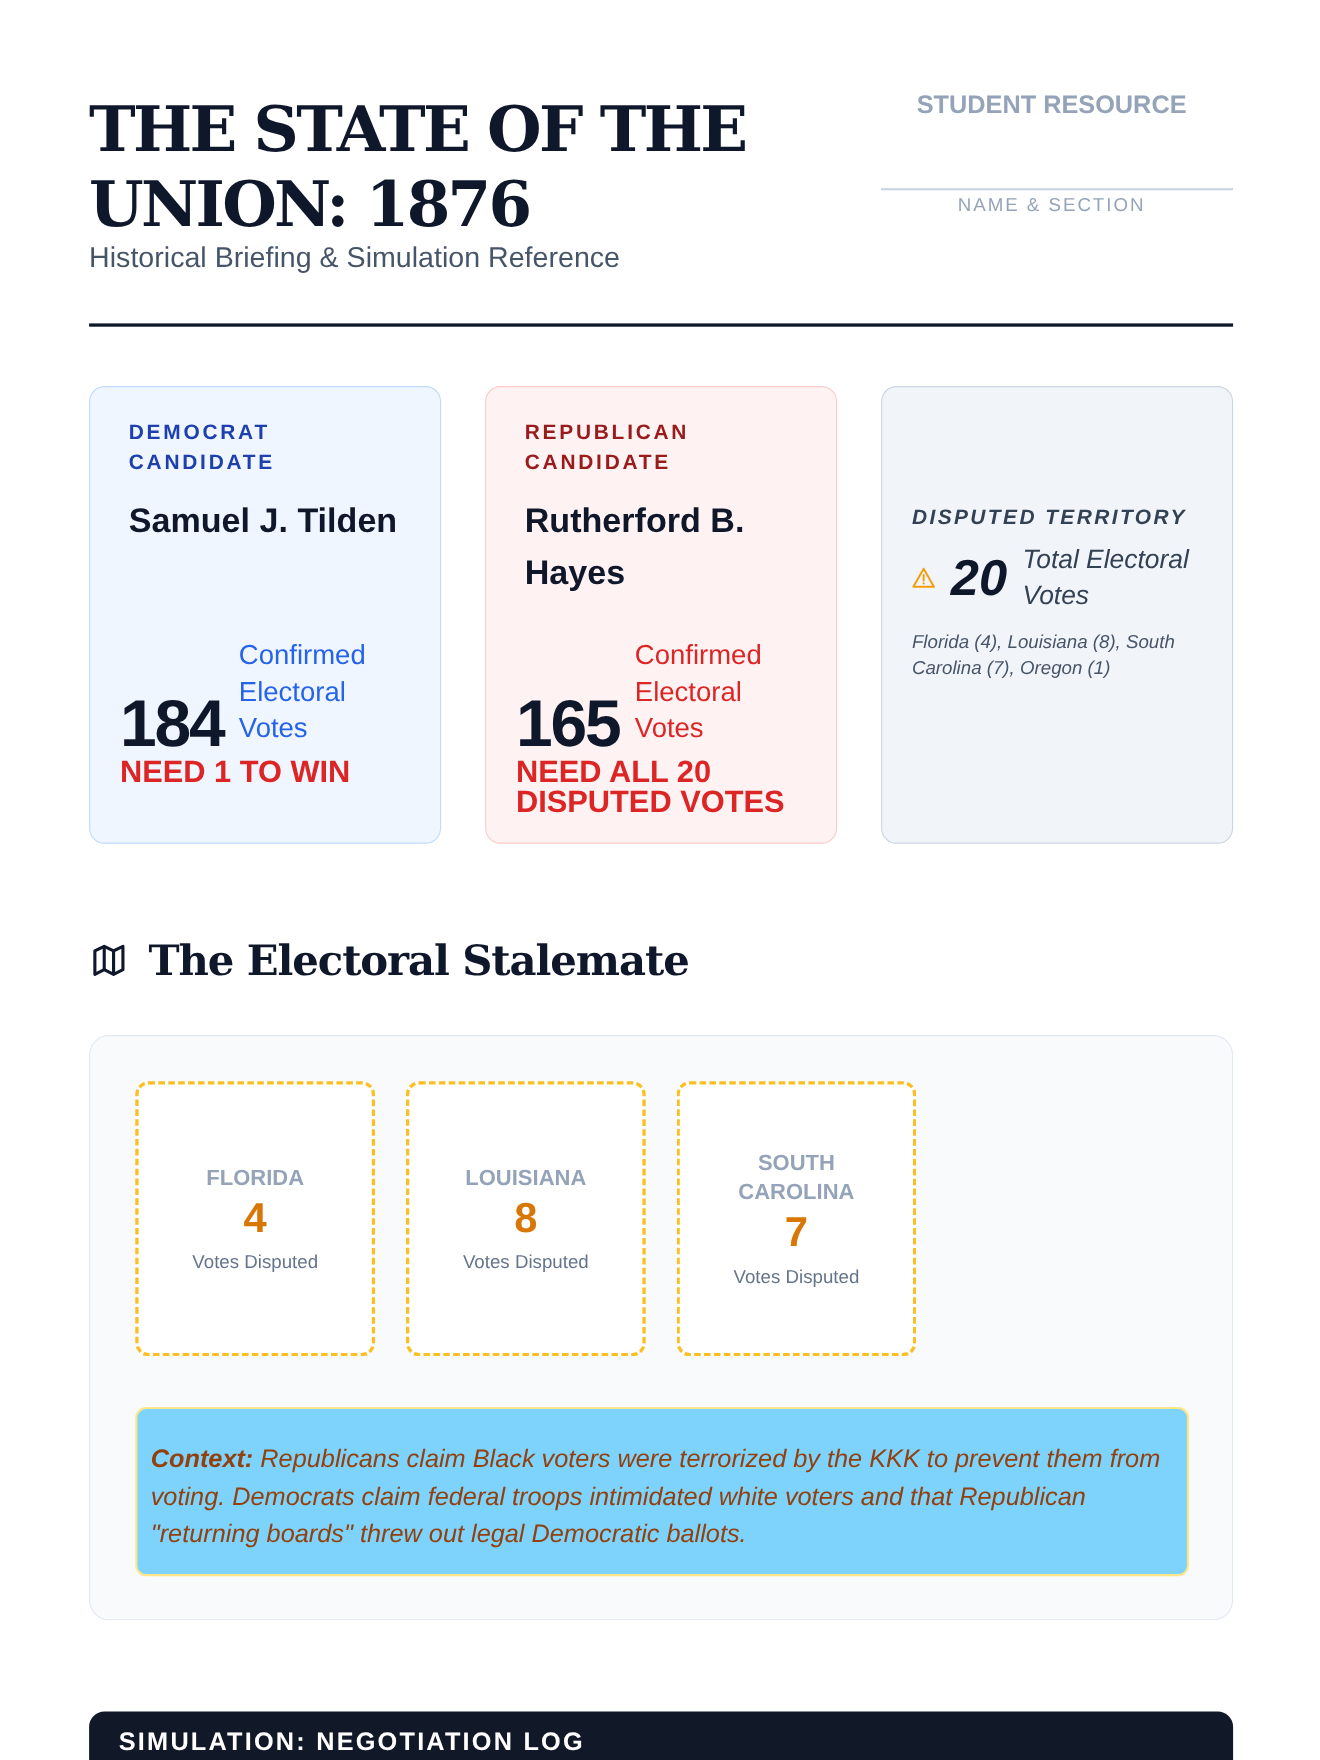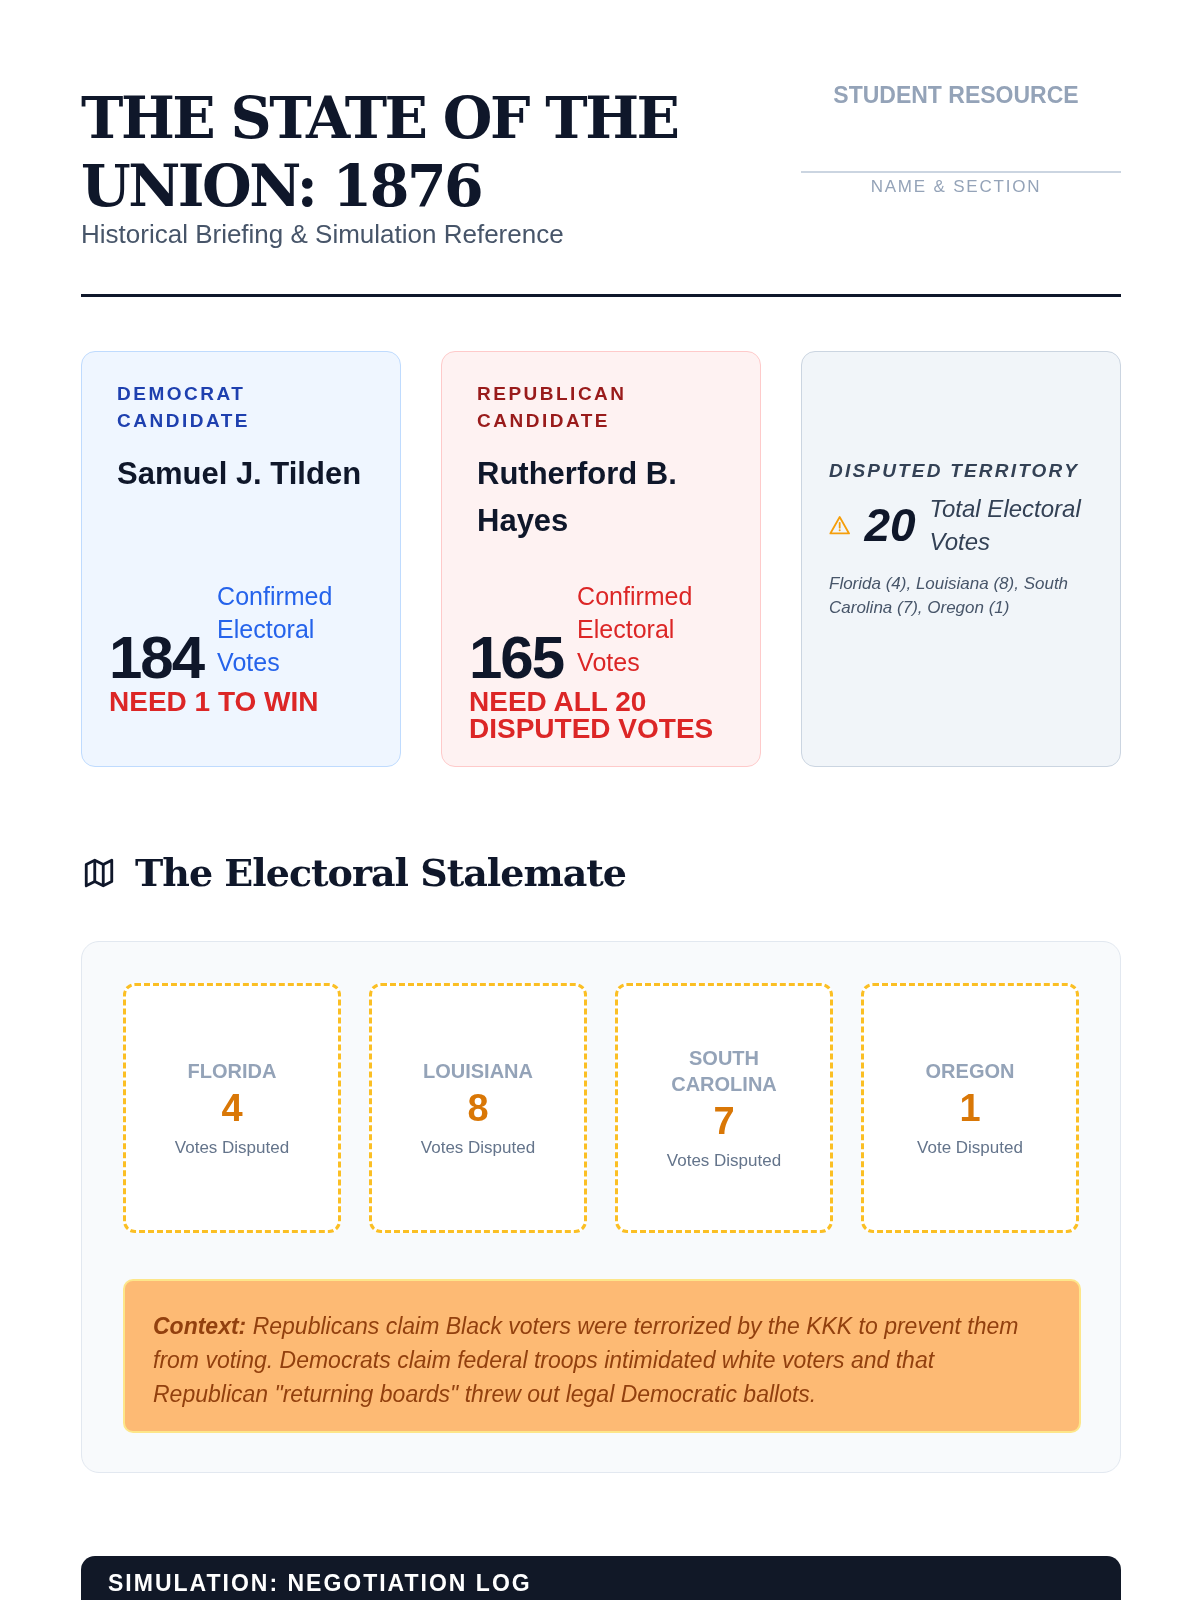--- a/index.html
+++ b/index.html
@@ -69,22 +69,22 @@
     width: 218px; height: 250px; background: #ffffff;
     border: 3px dashed #fbbf24; border-radius: 12px;
     display: flex; flex-direction: column; align-items: center; justify-content: center; text-align: center;
   }
   .state-name { font-size: 20px; font-weight: bold; color: #94a3b8; line-height: 26px; }
   .state-votes { font-size: 38px; font-weight: bold; color: #d97706; line-height: 44px; margin-top: 2px; }
   .state-sub { font-size: 17px; color: #64748b; margin-top: 8px; }
 
   .context {
     position: absolute; left: 41px; top: 337px; width: 958px; height: 154px;
-    background: #fdba74; border: 2px solid #fde68a; border-radius: 10px;
-    padding: 28px 28px; font-style: italic; font-size: 23px; line-height: 34px; color: #92400e;
+    background: #7dd3fc; border: 2px solid #fde68a; border-radius: 10px;
+    padding: 28px 12px; font-style: italic; font-size: 23px; line-height: 34px; color: #92400e;
   }
   .context b { font-weight: bold; }
 
   
   .sim-bar {
     position: absolute; top: 1556px; left: 0; width: 1040px; height: 80px;
     background: #111827; border-radius: 14px 14px 0 0; padding: 14px 27px;
   }
   .sim-title { color: #ffffff; font-size: 23px; font-weight: bold; letter-spacing: 2px; }
 </style>
@@ -161,25 +161,20 @@
       <div class="state-card">
         <div class="state-name">LOUISIANA</div>
         <div class="state-votes">8</div>
         <div class="state-sub">Votes Disputed</div>
       </div>
       <div class="state-card">
         <div class="state-name" style="width:130px;">SOUTH CAROLINA</div>
         <div class="state-votes">7</div>
         <div class="state-sub">Votes Disputed</div>
       </div>
-      <div class="state-card">
-        <div class="state-name">OREGON</div>
-        <div class="state-votes">1</div>
-        <div class="state-sub">Vote Disputed</div>
-      </div>
     </div>
 
     <div class="context"><b>Context:</b><span> Republicans claim Black voters were terrorized by the KKK to prevent them from voting. Democrats claim federal troops intimidated white voters and that Republican "returning boards" threw out legal Democratic ballots.</span></div>
   </section>
 
   <section class="sim-bar">
     <div class="sim-title">SIMULATION: NEGOTIATION LOG</div>
   </section>
 
 </div>

